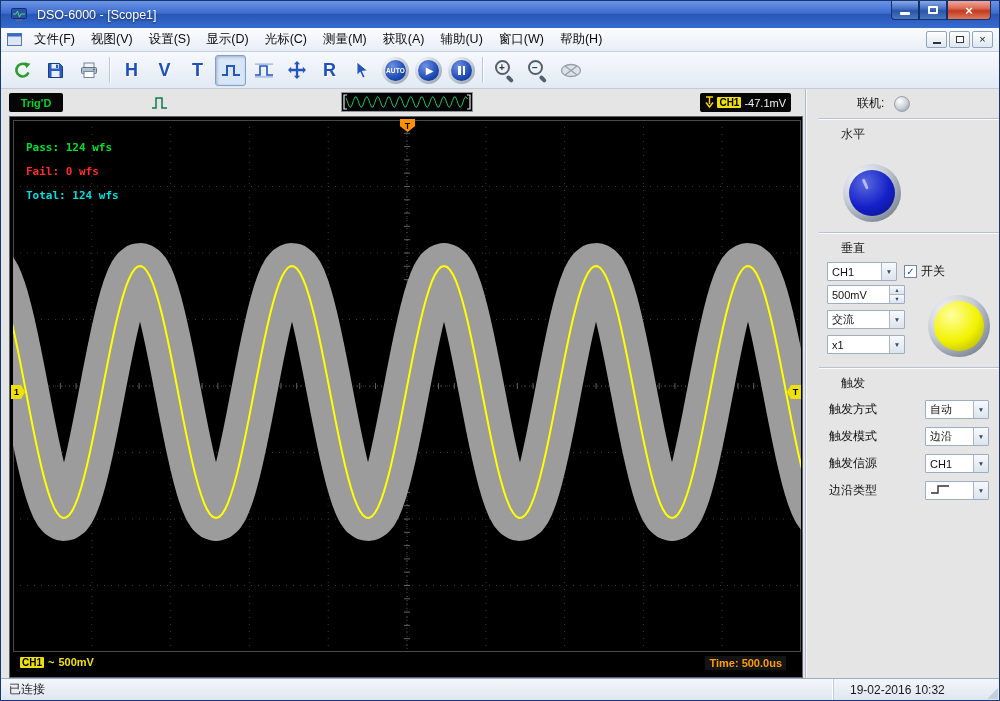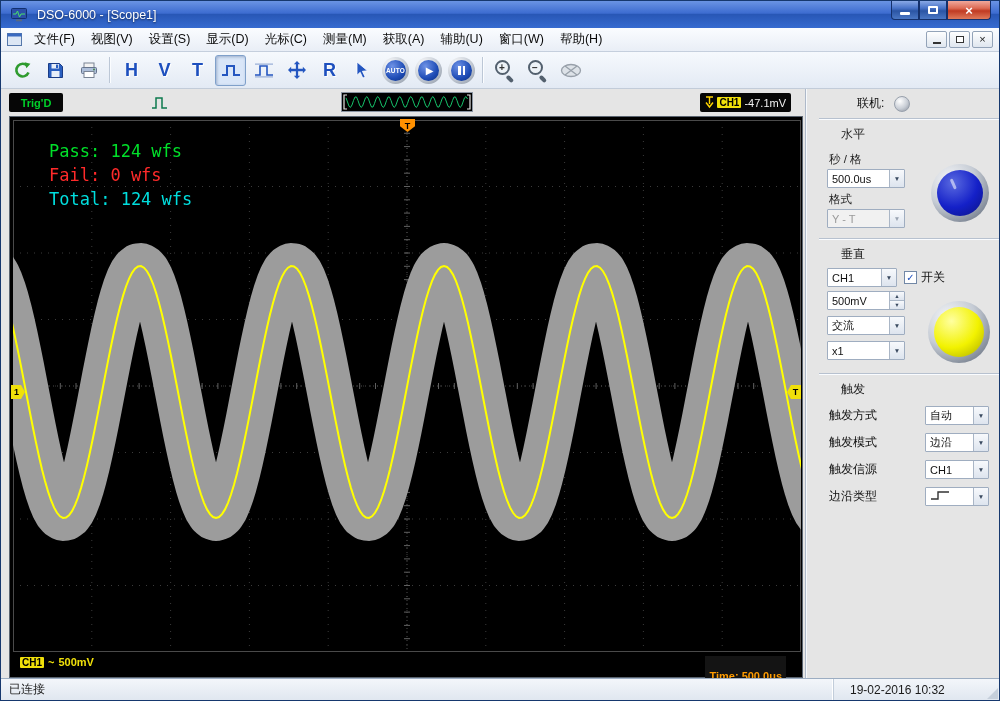--- a/index.html
+++ b/index.html
@@ -60,32 +60,32 @@
   .pulse-ico{position:absolute;left:150px;top:7px;display:flex;}
   .thumb{position:absolute;left:340px;top:3px;width:132px;height:20px;border:1px solid #8a94a2;background:#000;}
   .readout{position:absolute;right:14px;top:4px;height:19px;background:#060606;border-radius:2px;
     display:flex;align-items:center;gap:3px;padding:0 5px;}
   .ch-badge{background:#f0e00a;color:#000;font-size:10px;font-weight:bold;padding:0 2px;border-radius:1px;}
   .lvl{color:#f2f2f2;font-size:11px;}
 
   
   .scope{position:relative;margin-left:8px;width:794px;height:563px;background:#000;border:1px solid #5a6470;}
   svg.layer{position:absolute;left:3px;top:3px;pointer-events:none;}
-  .ovl{position:absolute;left:16px;font-family:"DejaVu Sans Mono","Liberation Mono",monospace;font-size:17px;font-weight:normal;margin-left:23px;}
+  .ovl{position:absolute;left:16px;font-family:"DejaVu Sans Mono","Liberation Mono",monospace;font-size:11px;font-weight:bold;}
   .ovl.pass{top:24px;color:#00e02a;}
   .ovl.fail{top:48px;color:#ff2a2a;}
   .ovl.total{top:72px;color:#00dede;}
   .mk{position:absolute;background:#f0e00a;color:#000;font-size:9px;font-weight:bold;
     display:flex;align-items:center;justify-content:center;}
   .mk.pos{left:390px;top:2px;width:15px;height:13px;background:#ff9000;clip-path:polygon(0 0,100% 0,100% 55%,50% 100%,0 55%);}
   .mk.ch{left:1px;top:268px;width:14px;height:14px;clip-path:polygon(0 0,72% 0,100% 50%,72% 100%,0 100%);padding-right:3px;}
   .mk.lvlr{right:1px;top:268px;width:14px;height:14px;clip-path:polygon(28% 0,100% 0,100% 100%,28% 100%,0 50%);padding-left:3px;}
   .scope-bl{position:absolute;left:10px;top:539px;display:flex;align-items:center;gap:4px;
     color:#f0e00a;font-size:11px;font-weight:bold;}
-  .scope-br{position:absolute;right:16px;top:539px;color:#ff9c00;font-size:11px;font-weight:bold;background:#141414;padding:14px 4px;}
+  .scope-br{position:absolute;right:16px;top:539px;color:#ff9c00;font-size:11px;font-weight:bold;background:#141414;padding:1px 4px;}
 
   
   .panel{flex:1;border-left:1px solid #aeb9c9;box-shadow:inset 1px 0 0 #f6f9fc;padding:2px 8px 0 21px;font-size:12px;color:#111;}
   .online{display:flex;align-items:center;gap:10px;margin:4px 0 6px 30px;}
   .ball{width:16px;height:16px;border-radius:50%;border:1px solid #98a0ac;
     background:radial-gradient(circle at 35% 30%,#ffffff,#c9ced6 55%,#8a919c);}
   .psep{height:2px;border-top:1px solid #b7c1cf;border-bottom:1px solid #fafcff;margin:4px -8px 6px -8px;}
   .sec-title{margin:2px 0 5px 14px;color:#1a1a1a;}
   .hrow{display:flex;}
   .hleft{width:88px;}
@@ -345,32 +345,20 @@
     <div class="panel">
       <div class="online">
         <span>联机:</span>
         <span class="ball"></span>
       </div>
       <div class="psep"></div>
 
       <div class="hsec">
         <div class="sec-title">水平</div>
         <div class="hrow">
-          <div class="hleft">
-            <div class="flabel">秒 / 格</div>
-            <div class="combo">
-              <span class="cval">500.0us</span>
-              <span class="carr">▼</span>
-            </div>
-            <div class="flabel">格式</div>
-            <div class="combo disabled">
-              <span class="cval">Y - T</span>
-              <span class="carr">▼</span>
-            </div>
-          </div>
           <div class="knob k-h">
             <span class="kin blue">
                 <span class="kptr"></span>
               </span>
           </div>
         </div>
       </div>
       <div class="psep"></div>
 
       <div class="hsec">

